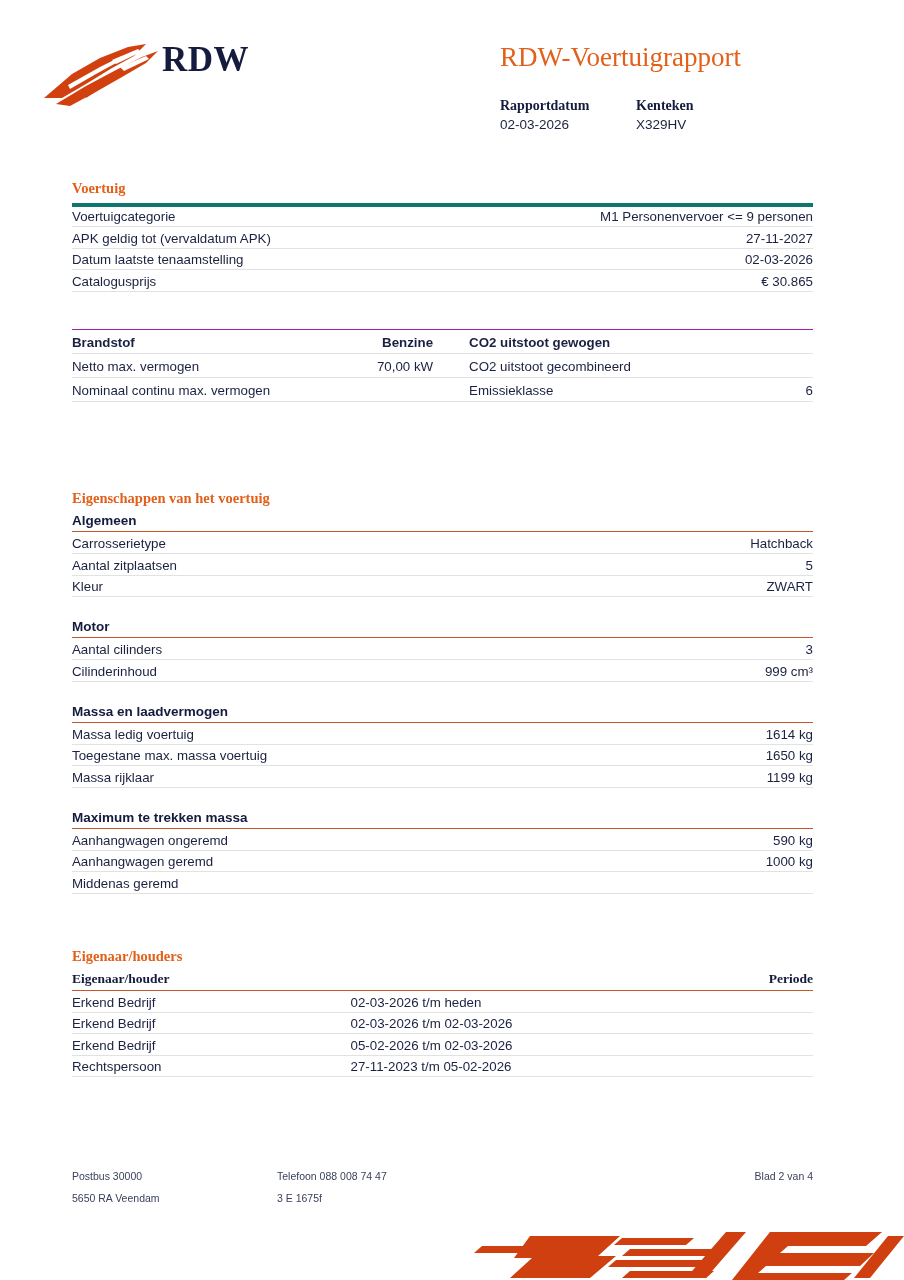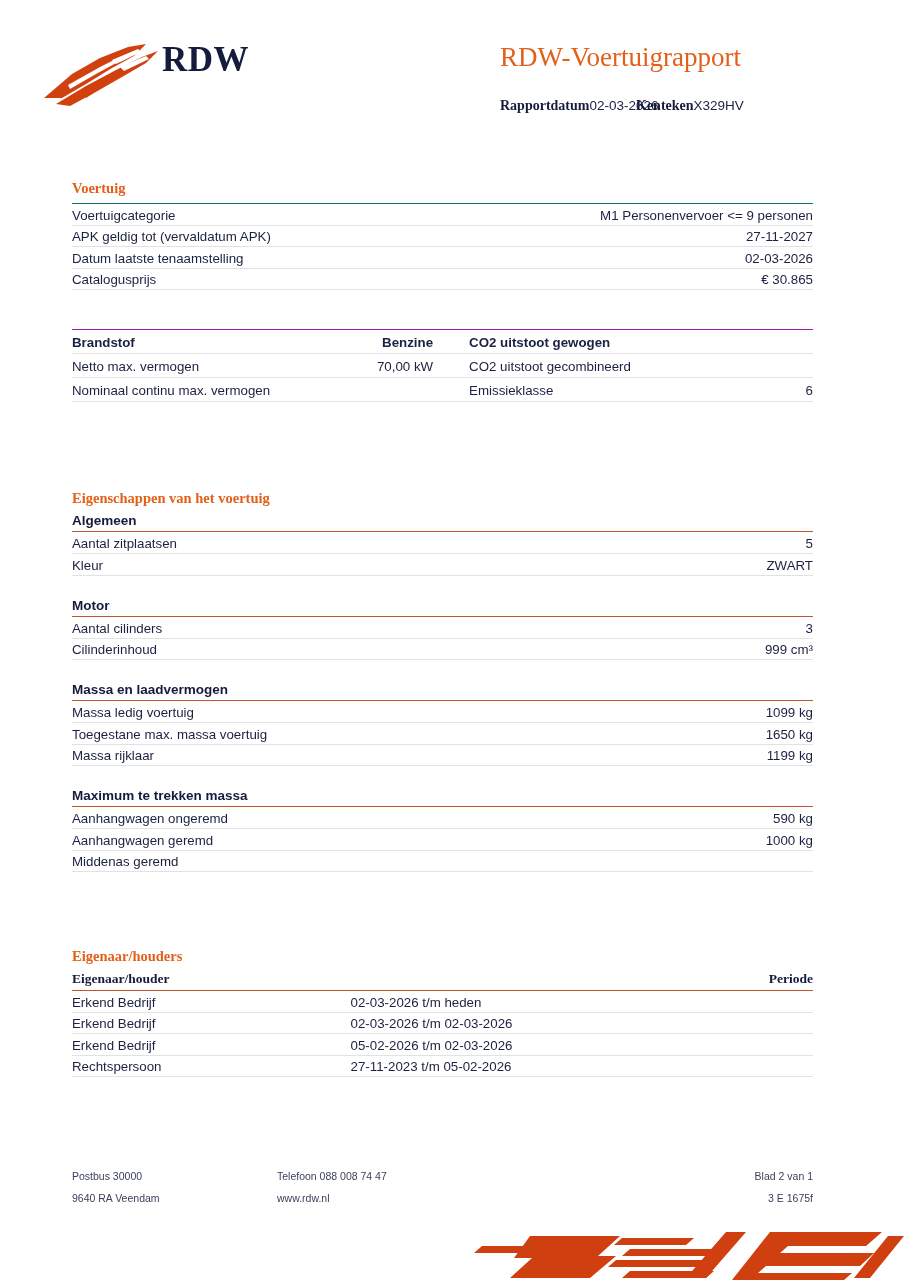--- a/index.html
+++ b/index.html
@@ -22,21 +22,21 @@
     font-size: 35px; font-weight: 700; letter-spacing: .5px;
     color: #151b3d;
   }
   .doc-title {
     position: absolute; left: 500px; top: 42px;
     font-family: "Liberation Serif", serif;
     font-size: 27px; font-weight: 400; color: #e2601a;
     white-space: nowrap;
   }
   .meta { position: absolute; left: 500px; top: 96px; display: flex; }
-  .meta-block { display: flex; flex-direction: row; }
+  .meta-block { display: flex; flex-direction: column; }
   .meta-block.m0 { width: 136px; }
   .meta-label {
     font-family: "Liberation Serif", serif;
     font-size: 14px; font-weight: 700; color: #151b3d;
     line-height: 19px; white-space: nowrap;
   }
   .meta-value {
     font-size: 13.5px; color: #1b2140; line-height: 20px;
     white-space: nowrap;
   }
@@ -60,21 +60,21 @@
   .rows { width: 100%; border-collapse: collapse; }
   .rows tr { height: 21.5px; }
   .rows td {
     border-bottom: 1px solid #e2e2e4;
     font-size: 13.3px; color: #1b2140;
     padding: 0 0 2px 0; vertical-align: bottom;
     white-space: nowrap;
   }
   .rows td.lbl { text-align: left; }
   .rows td.val { text-align: right; }
-  .rows tr.first td { border-top: 1px solid #0f766e; }
+  .rows tr.first td { border-top: 4px solid #0f766e; }
 
   
   .rows4 { width: 100%; border-collapse: collapse; }
   .rows4 tr { height: 24px; }
   .rows4 td {
     border-bottom: 1px solid #e2e2e4;
     font-size: 13.3px; color: #1b2140;
     padding: 0 0 3px 0; vertical-align: bottom; white-space: nowrap;
   }
   .rows4 td.c1 { width: 186px; text-align: left; }
@@ -196,20 +196,24 @@
     </tbody>
       </table>
   </div>
 
   <div class="section" style="top:490px">
     <div class="sec-title">Eigenschappen van het voertuig</div>
 
     <div class="sub-title">Algemeen</div>
     <table class="rows">
       <tbody>
+          <tr>
+        <td class="lbl">Carrosserietype</td>
+        <td class="val">Hatchback</td>
+      </tr>
       <tr>
         <td class="lbl">Aantal zitplaatsen</td>
         <td class="val">5</td>
       </tr>
       <tr>
         <td class="lbl">Kleur</td>
         <td class="val">ZWART</td>
       </tr>
     </tbody>
       </table>
@@ -230,21 +234,21 @@
     </tbody>
       </table>
 
     <div class="sub-gap"></div>
 
     <div class="sub-title">Massa en laadvermogen</div>
     <table class="rows">
       <tbody>
           <tr>
         <td class="lbl">Massa ledig voertuig</td>
-        <td class="val">1099 kg</td>
+        <td class="val">1614 kg</td>
       </tr>
       <tr>
         <td class="lbl">Toegestane max. massa voertuig</td>
         <td class="val">1650 kg</td>
       </tr>
       <tr>
         <td class="lbl">Massa rijklaar</td>
         <td class="val">1199 kg</td>
       </tr>
     </tbody>
@@ -296,25 +300,24 @@
         <td class="o2">27-11-2023 t/m 05-02-2026</td>
       </tr>
     </tbody>
       </table>
   </div>
 
   <div class="footer">
     <div class="footer-row">
       <div class="fc1">Postbus 30000</div>
       <div class="fc2">Telefoon 088 008 74 47</div>
-      <div class="fc3">Blad 2 van 1</div>
+      <div class="fc3">Blad 2 van 4</div>
     </div>
     <div class="footer-row">
-      <div class="fc1">9640 RA Veendam</div>
-      <div class="fc2">www.rdw.nl</div>
+      <div class="fc1">5650 RA Veendam</div>
       <div class="fc3">3 E 1675f</div>
     </div>
   </div>
 
   <svg class="bottom-art" viewBox="0 0 434 58">
     <g fill="#cf3f10">
       <path d="M12 24 L78 24 L70 31 L4 31 Z"></path>
       <path d="M60 14 L150 14 L128 34 L146 34 L120 56 L40 56 L62 36 L44 36 Z"></path>
       <path d="M152 16 L224 16 L216 23 L144 23 Z"></path>
       <path d="M160 27 L250 27 L242 34 L152 34 Z"></path>

